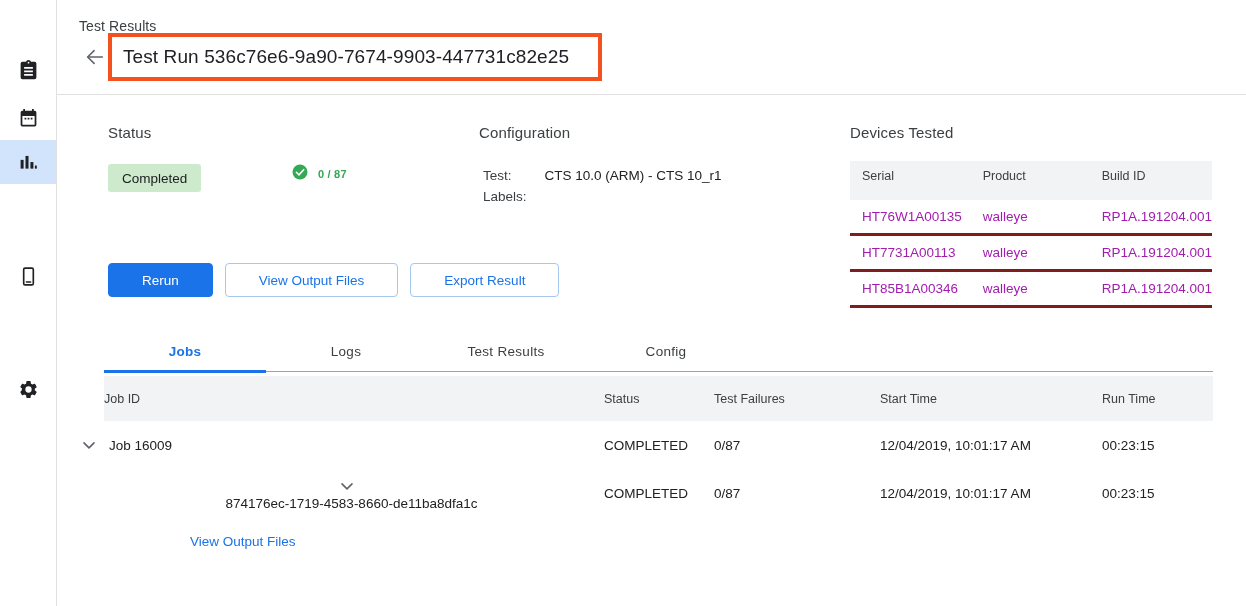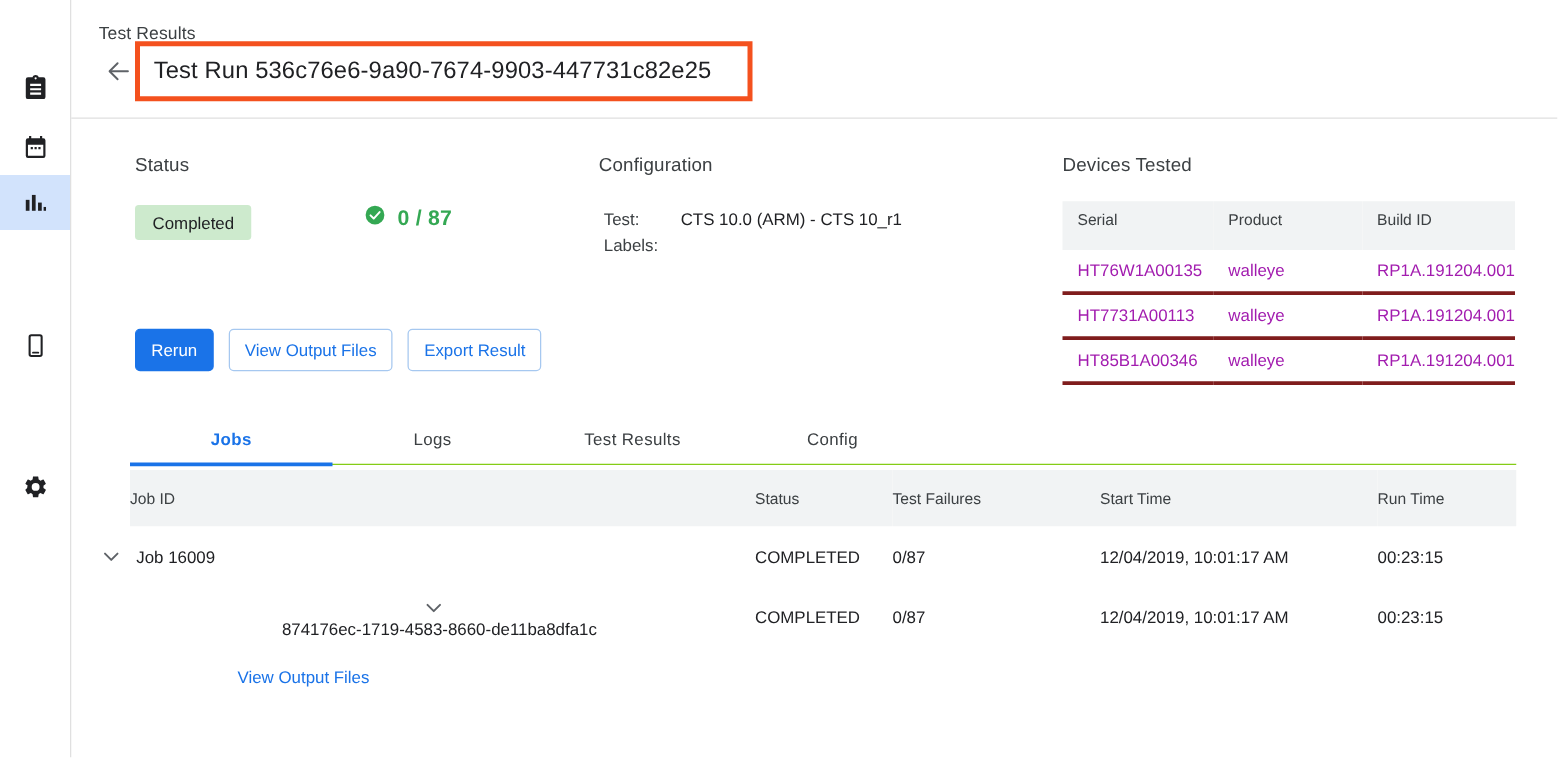--- a/index.html
+++ b/index.html
@@ -104,35 +104,35 @@
     color: #202124;
   }
   .failure-count {
     position: absolute;
     left: 291px; top: 163px;
     display: flex;
     align-items: center;
     gap: 9px;
   }
   .failure-count .cnt {
-    font-size: 17px;
+    font-size: 11px;
     font-weight: bold;
     color: #34a853;
     letter-spacing: .2px;
   }
 
   .btn-row {
     position: absolute;
     left: 108px; top: 263px;
     display: flex;
     gap: 12px;
   }
   .btn {
     height: 34px;
-    padding: 0 12px;
+    padding: 0 33px;
     border-radius: 4px;
     font-size: 13.5px;
     display: flex;
     align-items: center;
     justify-content: center;
     cursor: pointer;
     white-space: nowrap;
   }
   .btn-primary {
     background: #1a73e8;

